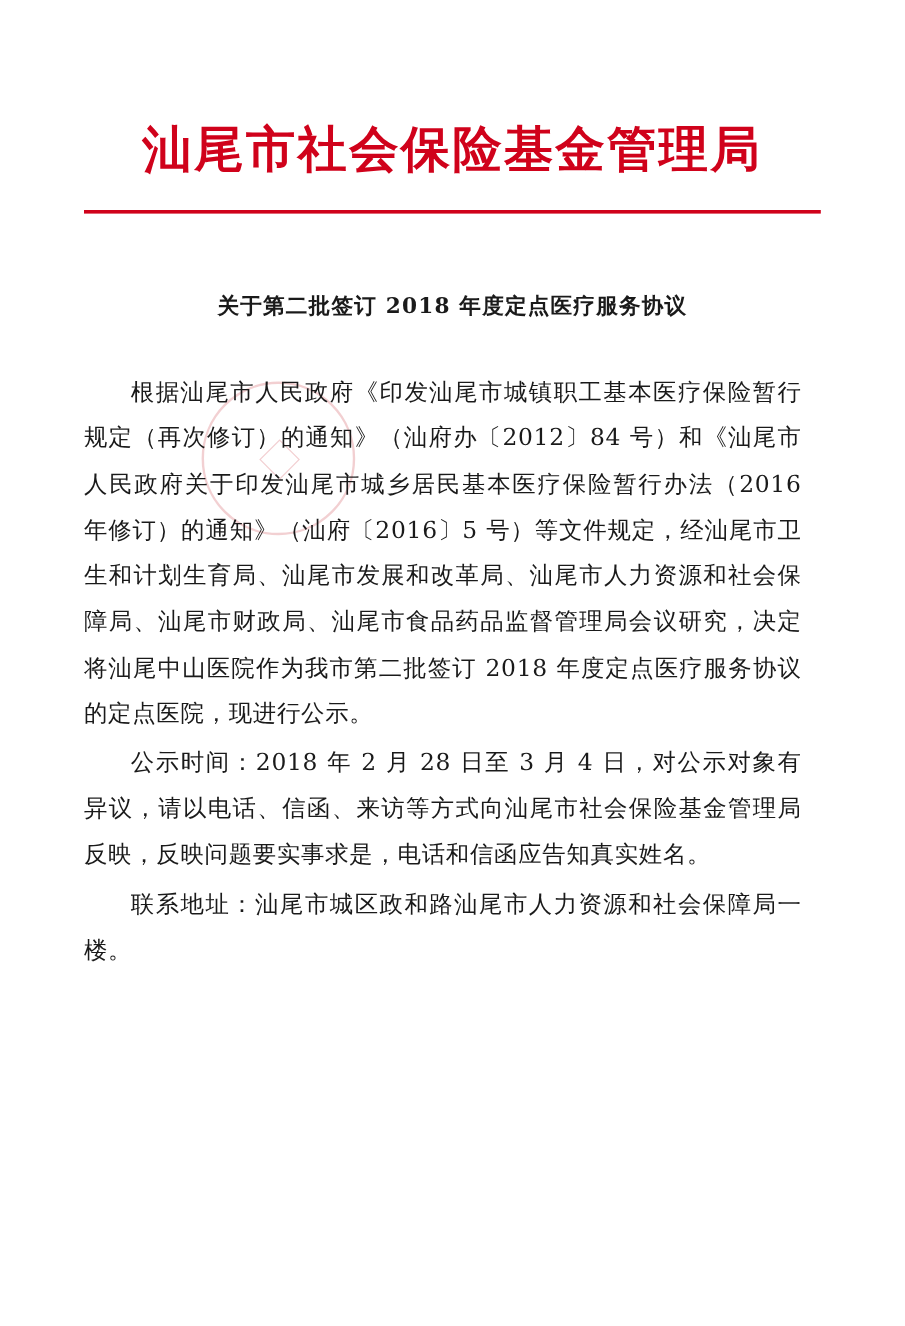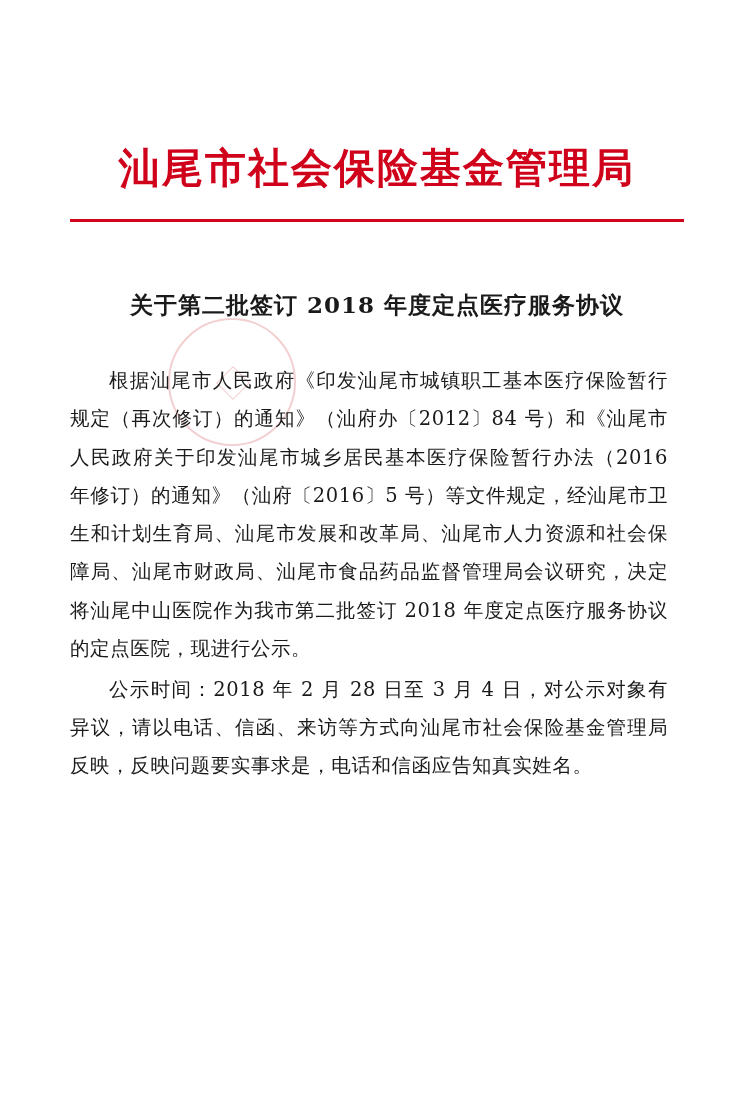--- a/index.html
+++ b/index.html
@@ -30,21 +30,20 @@
     text-align: center;
   }
   .letterhead-title {
     color: #d0021b;
     font-family: Liberation Serif, serif;
     font-weight: bold;
     font-size: 41px;
     letter-spacing: 2px;
     line-height: 1.2;
     white-space: nowrap;
-    margin-top: 44px;
   }
   .letterhead-rule {
     margin-top: 26px;
     height: 3px;
     background: #d0021b;
     width: 100%;
   }
 
   
   .seal {
@@ -68,21 +67,21 @@
     margin: -11px 0 0 -11px;
     border: 1px solid #e8a9ad;
     transform: rotate(45deg);
   }
 
   
   .doc-title {
     margin-top: 60px;
     text-align: center;
     font-weight: bold;
-    font-size: 23px;
+    font-size: 18px;
     line-height: 2.0;
     letter-spacing: 1px;
     position: relative;
     z-index: 2;
   }
   .doc-title .line {
     display: block;
     white-space: nowrap;
   }
   .doc-title .line2 {
@@ -117,15 +116,16 @@
 
   <div class="seal"></div>
 
   <div class="doc-title">
     <span class="line line1">关于第二批签订 2018 年度定点医疗服务协议</span>
   </div>
 
   <div class="body-text">
     <p>根据汕尾市人民政府《印发汕尾市城镇职工基本医疗保险暂行规定（再次修订）的通知》（汕府办〔2012〕84 号）和《汕尾市人民政府关于印发汕尾市城乡居民基本医疗保险暂行办法（2016 年修订）的通知》（汕府〔2016〕5 号）等文件规定，经汕尾市卫生和计划生育局、汕尾市发展和改革局、汕尾市人力资源和社会保障局、汕尾市财政局、汕尾市食品药品监督管理局会议研究，决定将汕尾中山医院作为我市第二批签订 2018 年度定点医疗服务协议的定点医院，现进行公示。</p>
     <p>公示时间：2018 年 2 月 28 日至 3 月 4 日，对公示对象有异议，请以电话、信函、来访等方式向汕尾市社会保险基金管理局反映，反映问题要实事求是，电话和信函应告知真实姓名。</p>
+    <p>联系地址：汕尾市城区政和路汕尾市人力资源和社会保障局一楼。</p>
   </div>
 
 </div>
 
 </body></html>

